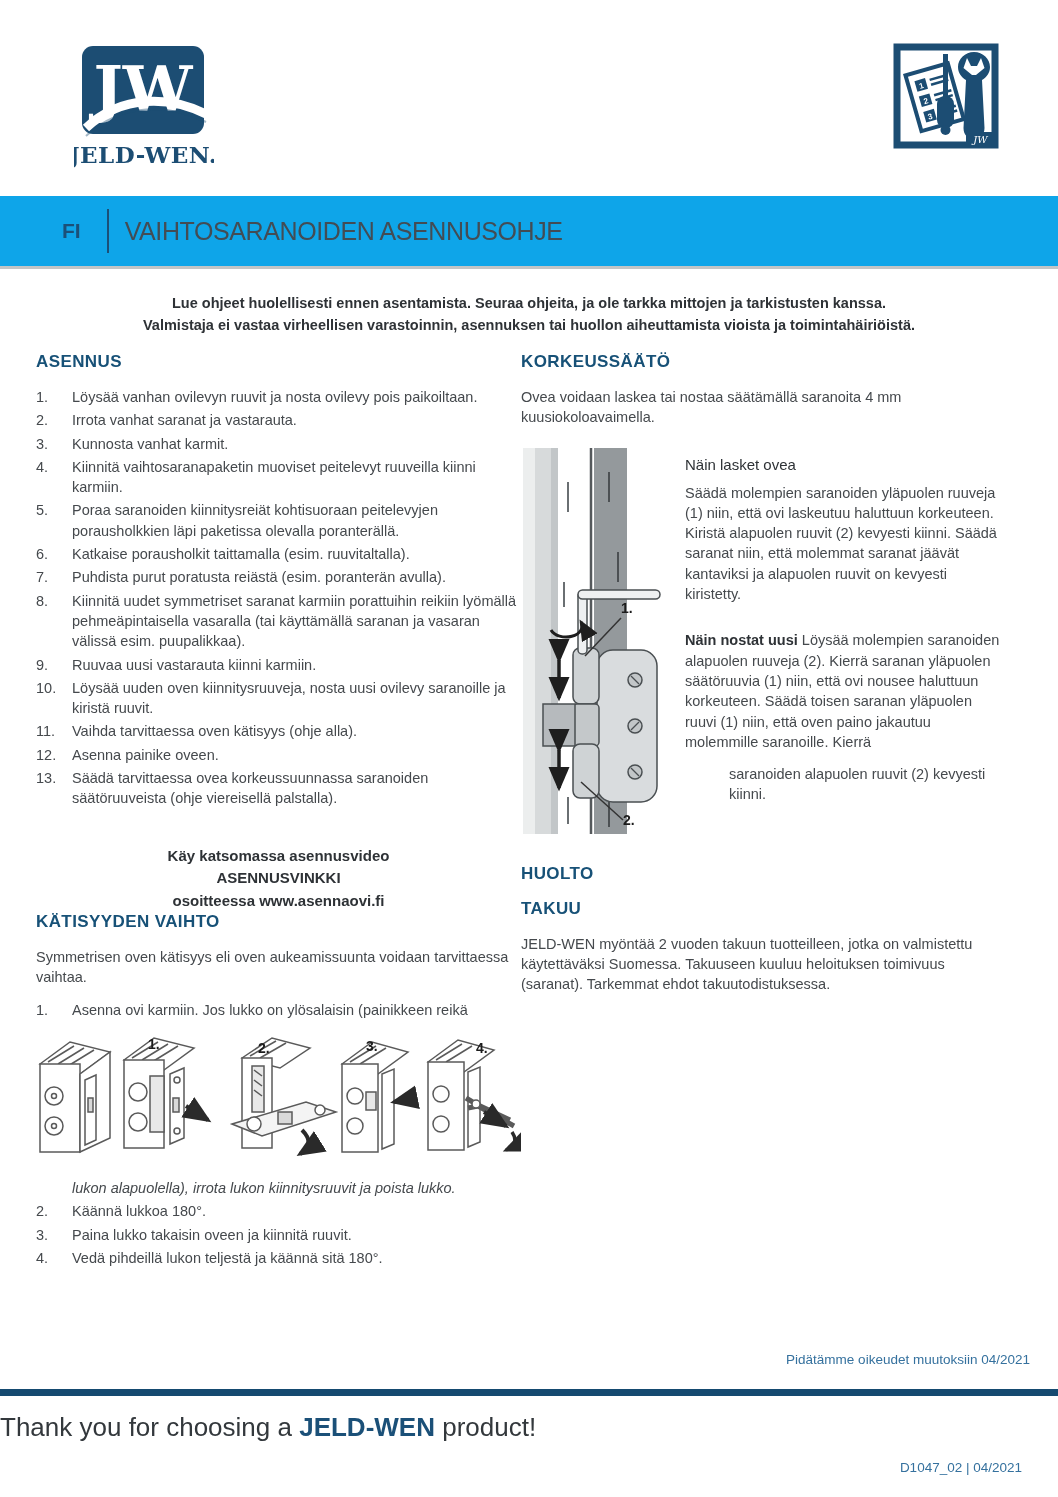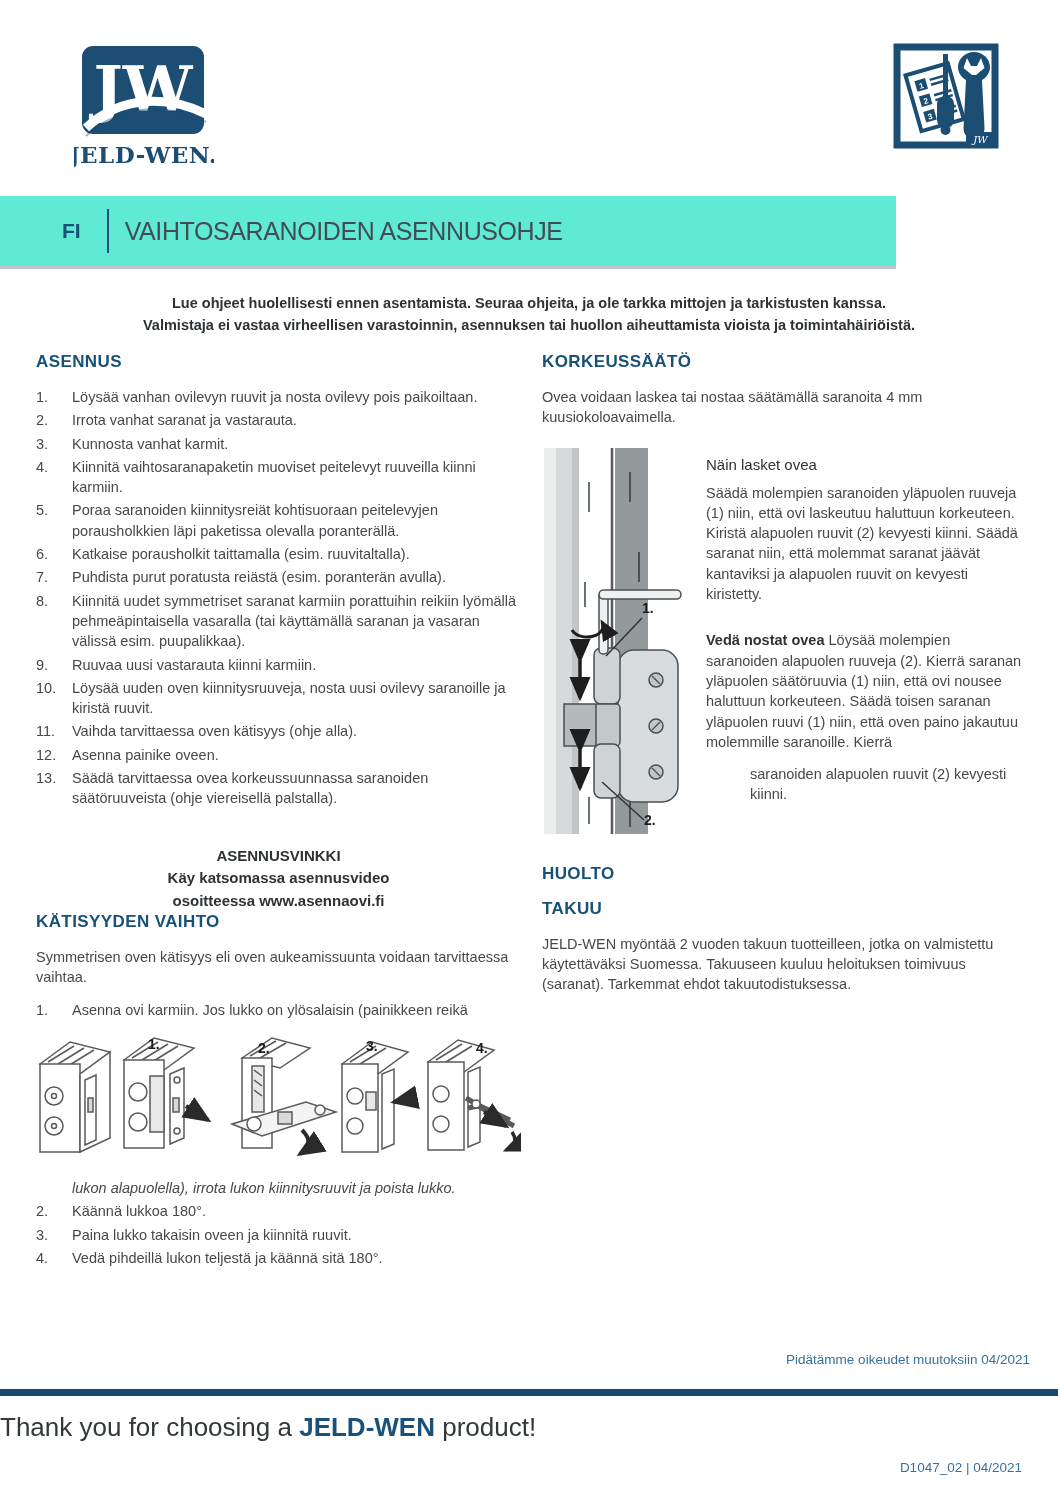--- a/index.html
+++ b/index.html
@@ -3,29 +3,29 @@
 <meta charset="utf-8">
 <style>
   html,body{margin:0;padding:0;background:#ffffff;}
   .page{
     position:relative;width:1058px;height:1497px;margin:0 auto;background:#fff;
     font-family:"Liberation Sans",sans-serif;color:#45494d;overflow:hidden;
   }
   
   .logo{position:absolute;left:74px;top:44px;width:140px;}
   .tools{position:absolute;left:892px;top:42px;width:112px;}
-  .band{position:absolute;left:0;top:196px;width:896px;height:70px;background:#5eead4;
+  .band{position:absolute;left:0;top:196px;width:1058px;height:70px;background:#0ea5e9;
         border-bottom:3px solid #c2c5c6;display:flex;align-items:center;}
   .band .lang{margin-left:62px;font-size:21px;font-weight:bold;color:#1b5078;}
   .band .sep{width:2px;height:44px;background:#1b5078;margin:0 16px 0 26px;}
   .band .doc-title{font-size:25px;color:#434c54;letter-spacing:-0.4px;}
   .intro{position:absolute;top:292px;left:0;width:1058px;text-align:center;
          font-weight:bold;font-size:14.5px;color:#2e3236;line-height:1.55;}
   
-  .columns{position:absolute;top:352px;left:36px;width:986px;display:flex;gap:21px;}
+  .columns{position:absolute;top:352px;left:36px;width:986px;display:flex;}
   .col-left{width:485px;}
   .col-right{width:480px;}
   h2.sec{font-size:17px;font-weight:bold;color:#175177;letter-spacing:.4px;margin:0 0 15px 0;}
   .para{margin:0 0 12px 0;font-size:14.5px;line-height:1.4;}
   .li{display:flex;margin-bottom:3px;font-size:14.5px;line-height:1.4;}
   .li .n{width:36px;flex:none;}
   .li .t{flex:1;}
   .cont{margin:2px 0 3px 36px;font-size:14.5px;line-height:1.4;font-style:italic;}
   .vinkki{margin-top:36px;text-align:center;font-weight:bold;font-size:15px;
           color:#2e3236;line-height:1.5;}
@@ -167,22 +167,22 @@
             <span class="n">12.</span>
             <span class="t">Asenna painike oveen.</span>
           </div>
         <div class="li">
             <span class="n">13.</span>
             <span class="t">Säädä tarvittaessa ovea korkeussuunnassa saranoiden säätöruuveista (ohje viereisellä palstalla).</span>
           </div>
       </div>
 
       <div class="vinkki">
+        <div>Käy katsomassa asennusvideo</div>
         <div>ASENNUSVINKKI</div>
-        <div>Käy katsomassa asennusvideo</div>
         <div>osoitteessa www.asennaovi.fi</div>
       </div>
 
       <h2 class="sec katisyys-h">KÄTISYYDEN VAIHTO</h2>
       <p class="para">Symmetrisen oven kätisyys eli oven aukeamissuunta voidaan tarvittaessa vaihtaa.</p>
 
       <div class="li">
         <span class="n">1.</span>
         <span class="t">Asenna ovi karmiin. Jos lukko on ylösalaisin (painikkeen reikä</span>
       </div>
@@ -347,21 +347,21 @@
             <line x1="100" y1="176" x2="64" y2="214" stroke="#333" stroke-width="1.5"></line>
             <line x1="102" y1="378" x2="60" y2="340" stroke="#333" stroke-width="1.5"></line>
           </svg>
           <span class="fig-lbl" style="left:100px;top:158px;">1.</span>
           <span class="fig-lbl" style="left:102px;top:370px;">2.</span>
         </div>
         <div class="hinge-text">
           <div class="sub-title">Näin lasket ovea</div>
           <p class="para">Säädä molempien saranoiden yläpuolen ruuveja (1) niin, että ovi laskeutuu haluttuun korkeuteen. Kiristä alapuolen ruuvit (2) kevyesti kiinni. Säädä saranat niin, että molemmat saranat jäävät kantaviksi ja alapuolen ruuvit on kevyesti kiristetty.</p>
           <p class="para" style="margin-top:26px;">
-            <span class="sub-inline">Vedä nostat ovea</span>
+            <span class="sub-inline">Näin nostat uusi</span>
             <span>Löysää molempien saranoiden alapuolen ruuveja (2). Kierrä saranan yläpuolen säätöruuvia (1) niin, että ovi nousee haluttuun korkeuteen. Säädä toisen saranan yläpuolen ruuvi (1) niin, että oven paino jakautuu molemmille saranoille. Kierrä</span>
           </p>
           <p class="para raise2">saranoiden alapuolen ruuvit (2) kevyesti kiinni.</p>
         </div>
       </div>
 
       <h2 class="sec huolto-h">HUOLTO</h2>
 
       <h2 class="sec takuu-h">TAKUU</h2>
       <p class="para">JELD-WEN myöntää 2 vuoden takuun tuotteilleen, jotka on valmistettu käytettäväksi Suomessa. Takuuseen kuuluu heloituksen toimivuus (saranat). Tarkemmat ehdot takuutodistuksessa.</p>

